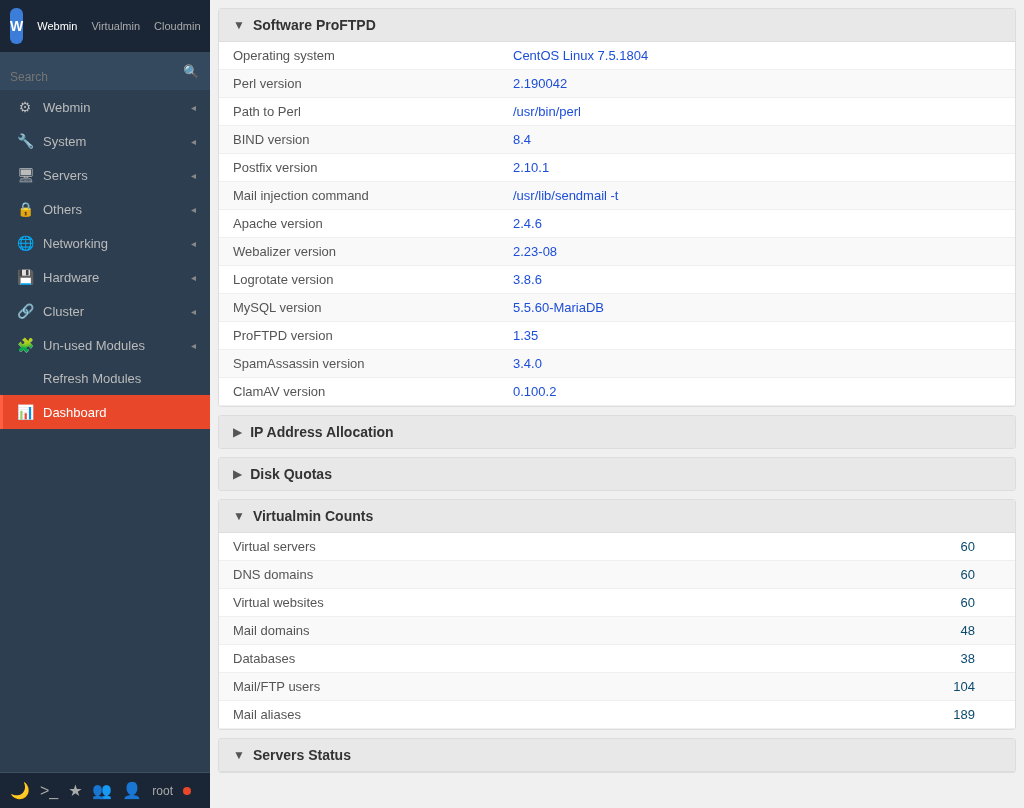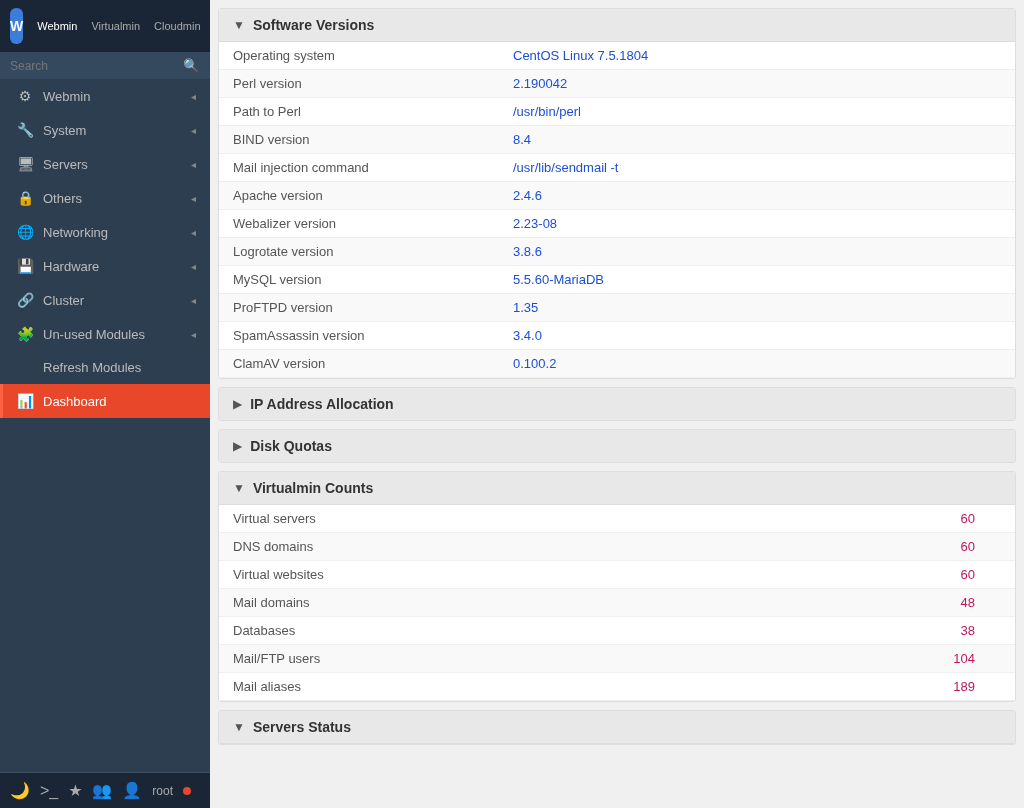--- a/index.html
+++ b/index.html
@@ -38,21 +38,21 @@
       color: #aaa; font-size: 11px; text-align: center; cursor: pointer; padding: 2px 4px;
     }
     .sidebar-tab.active { color: white; }
 
     .search-box {
       background: #34495e;
       padding: 6px 10px;
       display: flex; align-items: center; gap: 6px;
     }
     .search-box input {
-      background: transparent; border: none; outline: none; color: #ccc; font-size: 12px; width: 100%;
+      background: transparent; border: none; outline: none; color: #ccc; font-size: 12px; width: 100%; margin-top: 12px;
     }
     .search-icon { color: #aaa; font-size: 13px; }
 
     .sidebar-item {
       padding: 9px 14px;
       display: flex; align-items: center; gap: 10px;
       cursor: pointer; color: #bbb;
       border-left: 3px solid transparent;
     }
     .sidebar-item.active { background: #e8472a; color: white; border-left: 3px solid #ff6040; }
@@ -112,21 +112,21 @@
     table.info-table td:first-child { color: #555; width: 280px; }
     table.info-table td:last-child { color: #1d4ed8; }
 
     table.count-table { width: 100%; border-collapse: collapse; }
     table.count-table tr:nth-child(even) { background: #f9f9f9; }
     table.count-table td {
       padding: 6px 14px;
       border-bottom: 1px solid #efefef;
       color: #555;
     }
-    table.count-table td:last-child { text-align: right; color: #be185d; font-weight: 500; padding-right: 40px; }
+    table.count-table td:last-child { text-align: right; color: #0c4a6e; font-weight: 500; padding-right: 40px; }
 
     
     #sidebar::-webkit-scrollbar { width: 4px; }
     #sidebar::-webkit-scrollbar-thumb { background: #4a6070; }
     #main::-webkit-scrollbar { width: 8px; }
     #main::-webkit-scrollbar-thumb { background: #bbb; }
     #main::-webkit-scrollbar-track { background: #ddd; }
   </style>
 </head>
 <body>
@@ -204,41 +204,45 @@
     <span class="user-label">root</span>
     <span class="user-dot"></span>
   </div>
 </div>
 
 <div id="main">
 
   <div class="section-card">
     <div class="section-header">
       <span class="chevron">▼</span>
-      <span class="title">Software Versions</span>
+      <span class="title">Software ProFTPD</span>
     </div>
     <table class="info-table">
       <tbody id="software-versions-body">
           <tr>
             <td>Operating system</td>
             <td>CentOS Linux 7.5.1804</td>
           </tr>
           <tr>
             <td>Perl version</td>
             <td>2.190042</td>
           </tr>
           <tr>
             <td>Path to Perl</td>
             <td>/usr/bin/perl</td>
           </tr>
           <tr>
             <td>BIND version</td>
             <td>8.4</td>
           </tr>
           <tr>
+            <td>Postfix version</td>
+            <td>2.10.1</td>
+          </tr>
+          <tr>
             <td>Mail injection command</td>
             <td>/usr/lib/sendmail -t</td>
           </tr>
           <tr>
             <td>Apache version</td>
             <td>2.4.6</td>
           </tr>
           <tr>
             <td>Webalizer version</td>
             <td>2.23-08</td>

